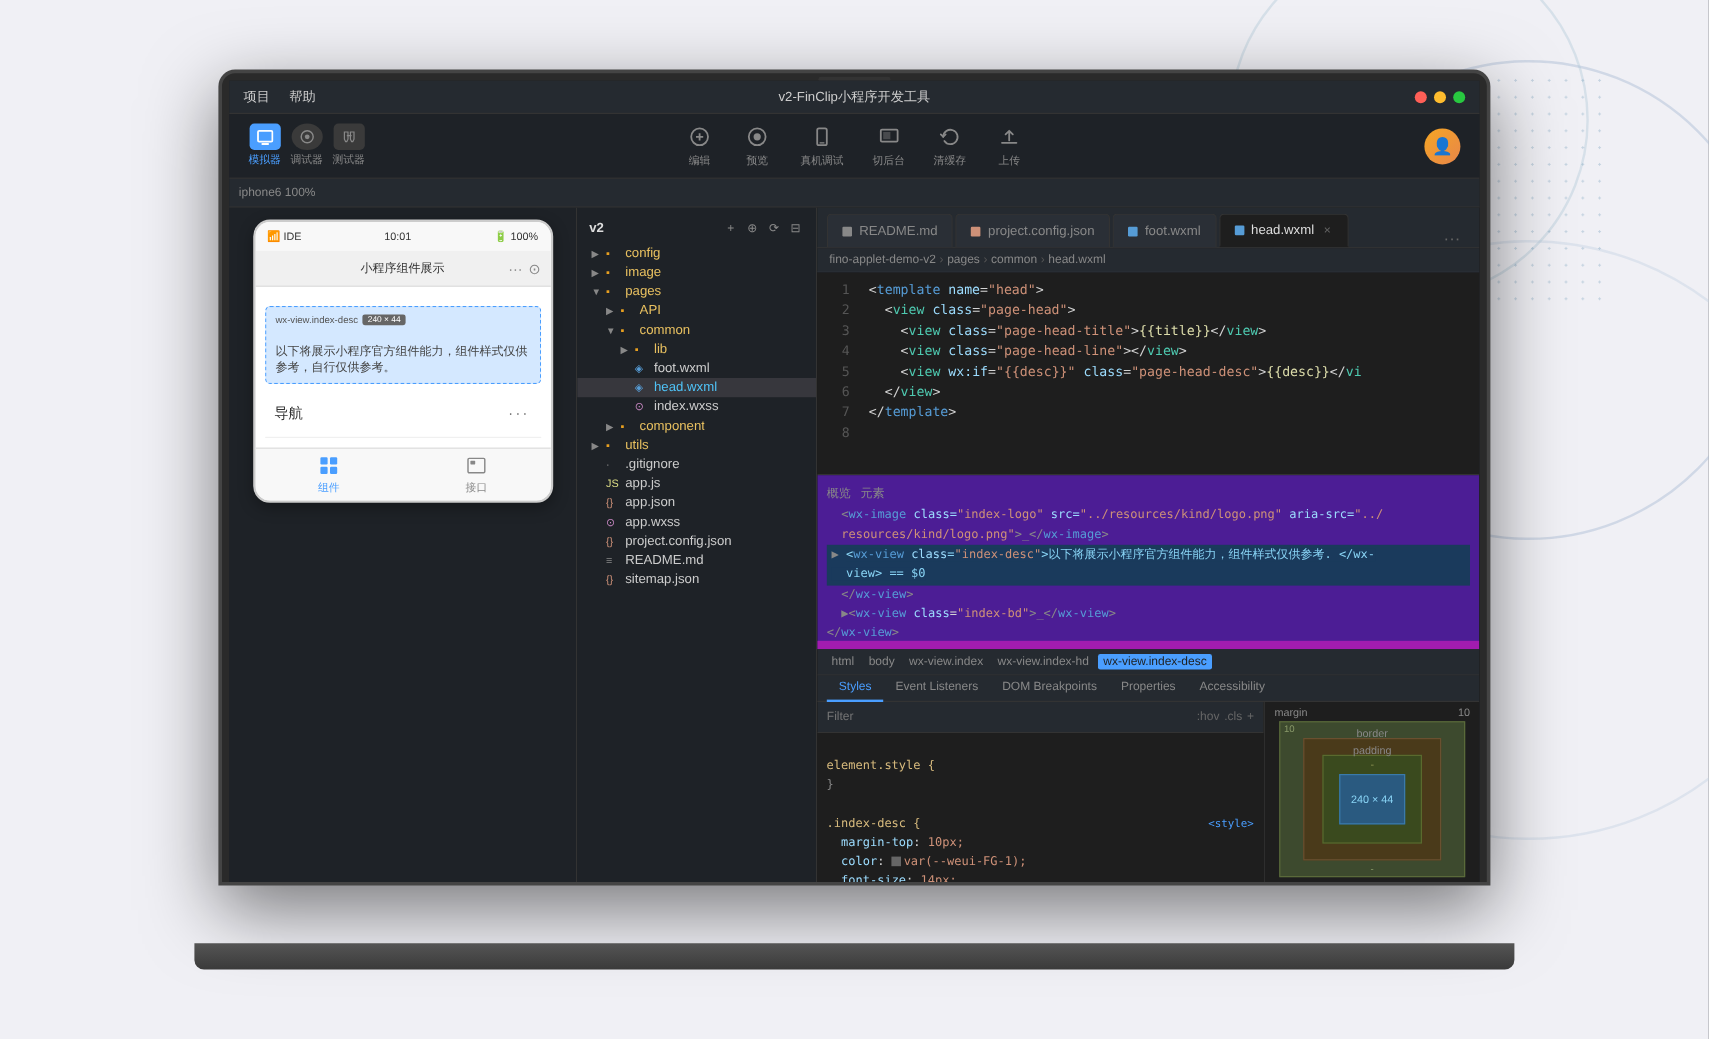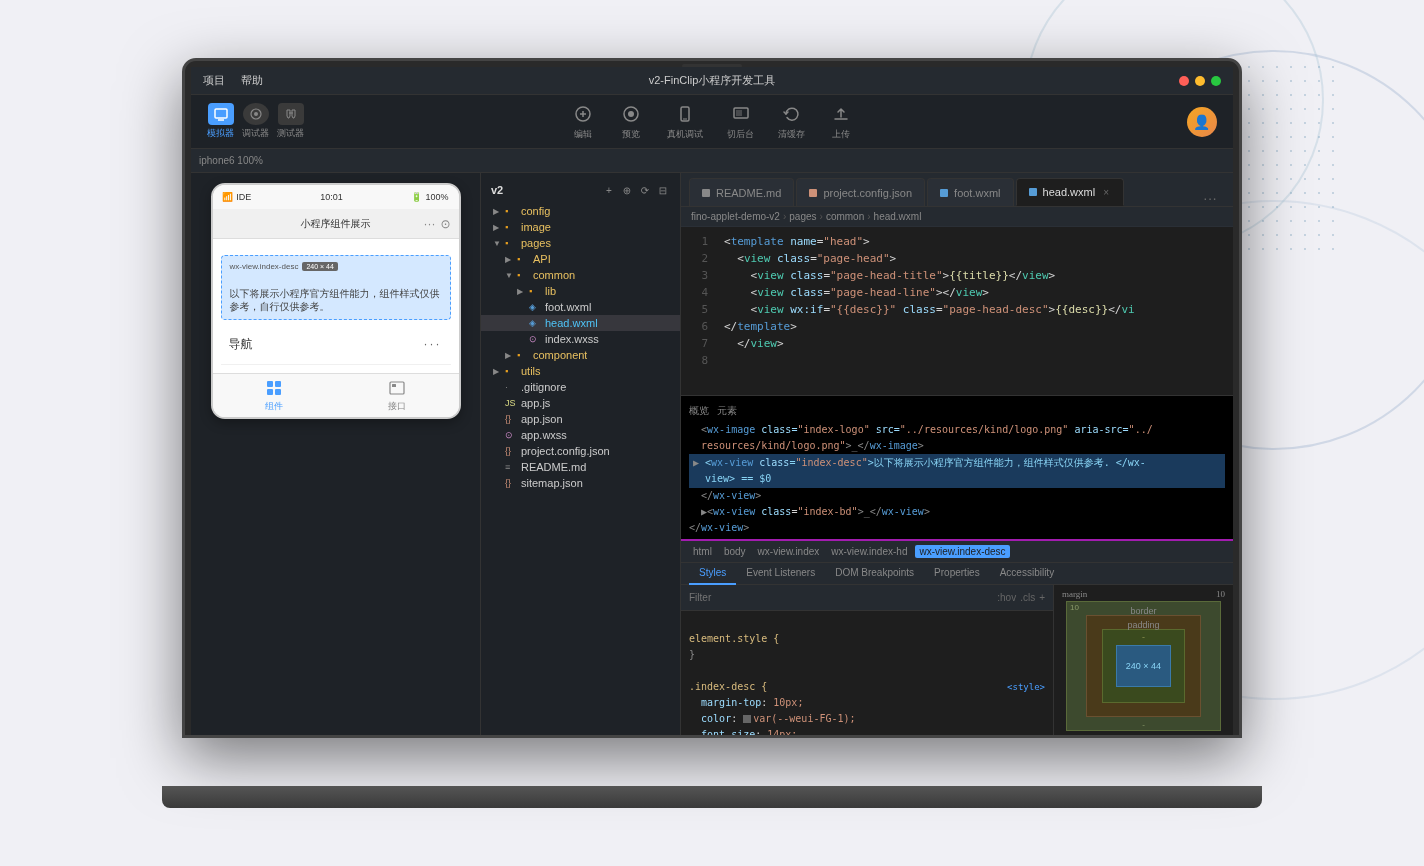--- a/index.html
+++ b/index.html
@@ -518,27 +518,27 @@
     
     .devtools {
       height: 340px;
       background: #1e1e1e;
       border-top: 1px solid #333;
       display: flex;
       flex-direction: column;
     }
     .devtools-html-view {
       height: 145px;
-      background: #000000;
+      background: #4c1d95;
       font-size: 10px;
       font-family: monospace;
       color: #d4d4d4;
       padding: 4px 8px;
       overflow: hidden;
-      border-bottom: 2px solid #a21caf;
+      border-bottom: 7px solid #a21caf;
     }
     .devtools-html-header {
       display: flex;
       gap: 8px;
       padding: 4px 0;
       font-size: 10px;
       color: #888;
     }
     .html-line {
       white-space: nowrap;
@@ -1074,22 +1074,22 @@
                   <div>6</div>
                   <div>7</div>
                   <div>8</div>
                 </div>
                 <div class="code-content">
                   <div class="code-line"><span class="punct">&lt;</span><span class="kw">template</span> <span class="attr">name</span>=<span class="val">"head"</span><span class="punct">&gt;</span></div>
                   <div class="code-line">&nbsp;&nbsp;<span class="punct">&lt;</span><span class="tag">view</span> <span class="attr">class</span>=<span class="val">"page-head"</span><span class="punct">&gt;</span></div>
                   <div class="code-line">&nbsp;&nbsp;&nbsp;&nbsp;<span class="punct">&lt;</span><span class="tag">view</span> <span class="attr">class</span>=<span class="val">"page-head-title"</span><span class="punct">&gt;</span><span class="tmpl-var">{{title}}</span><span class="punct">&lt;/</span><span class="tag">view</span><span class="punct">&gt;</span></div>
                   <div class="code-line">&nbsp;&nbsp;&nbsp;&nbsp;<span class="punct">&lt;</span><span class="tag">view</span> <span class="attr">class</span>=<span class="val">"page-head-line"</span><span class="punct">&gt;&lt;/</span><span class="tag">view</span><span class="punct">&gt;</span></div>
                   <div class="code-line">&nbsp;&nbsp;&nbsp;&nbsp;<span class="punct">&lt;</span><span class="tag">view</span> <span class="attr">wx:if</span>=<span class="val">"{{desc}}"</span> <span class="attr">class</span>=<span class="val">"page-head-desc"</span><span class="punct">&gt;</span><span class="tmpl-var">{{desc}}</span><span class="punct">&lt;/</span><span style="color:#4ec9b0;">vi</span></div>
+                  <div class="code-line">&nbsp;&nbsp;<span class="punct">&lt;/</span><span class="tag">view</span><span class="punct">&gt;</span></div>
                   <div class="code-line"><span class="punct">&lt;/</span><span class="kw">template</span><span class="punct">&gt;</span></div>
-                  <div class="code-line">&nbsp;&nbsp;<span class="punct">&lt;/</span><span class="tag">view</span><span class="punct">&gt;</span></div>
                   <div class="code-line">&nbsp;</div>
                 </div>
               </div>
 
               <div class="devtools">
 
                 <div class="devtools-html-view">
                   <div class="devtools-html-header">
                     <span>概览</span>
                     <span>元素</span>
@@ -1156,21 +1156,21 @@
                         &nbsp;&nbsp;<span class="style-prop">font-size</span>: <span class="style-val">14px;</span><br>
                         <span style="color:#888;">}</span><br>
                         <br>
                       </div>
 
                     </div>
                   </div>
 
                   <div class="box-model">
                     <div style="display:flex; flex-direction:column; align-items:center; width:100%;">
-                      <div style="display:flex; justify-content:space-between; width:100%; font-size:9px; color:#888; margin-bottom:2px;font-family:Liberation Serif, serif;">
+                      <div style="display:flex; justify-content:space-between; width:100%; font-size:9px; color:#888; margin-bottom:2px;">
                         <span>margin</span>
                         <span>10</span>
                       </div>
                       <div class="box-model-diagram">
                         <div class="box-margin"></div>
                         <div class="box-border">
                           <span style="position:absolute; top:-10px; left:50%; transform:translateX(-50%); font-size:9px; color:#888;">border</span>
                           <span style="position:absolute; top:2px; left:50%; transform:translateX(-50%); font-size:9px; color:#8a7040;">-</span>
                         </div>
                         <div class="box-padding">

